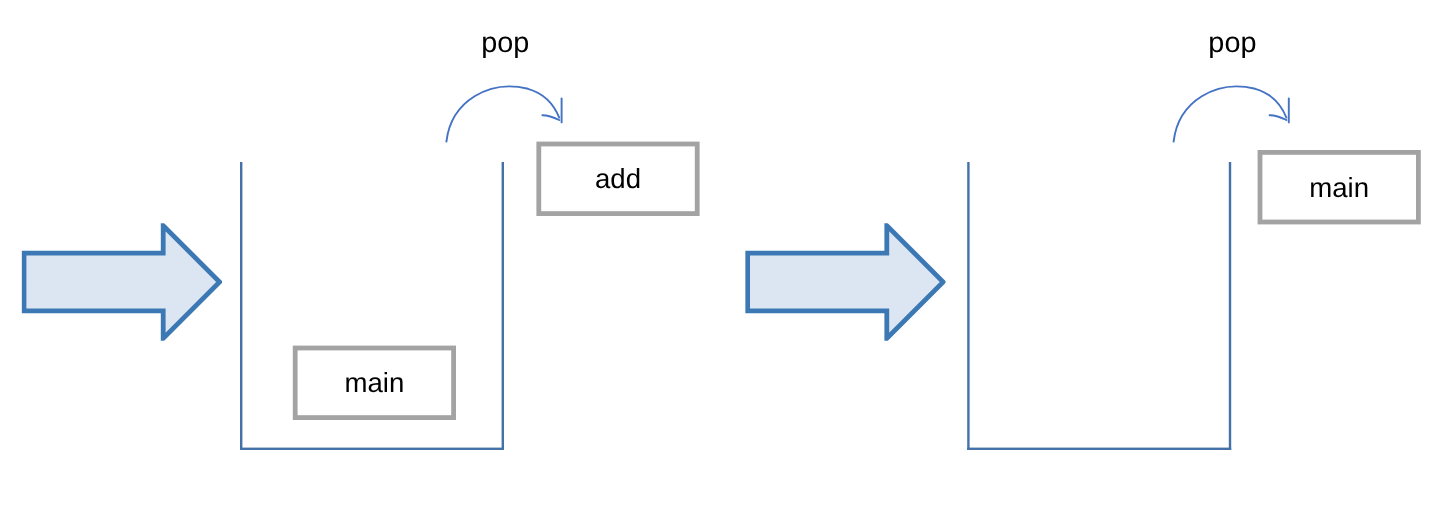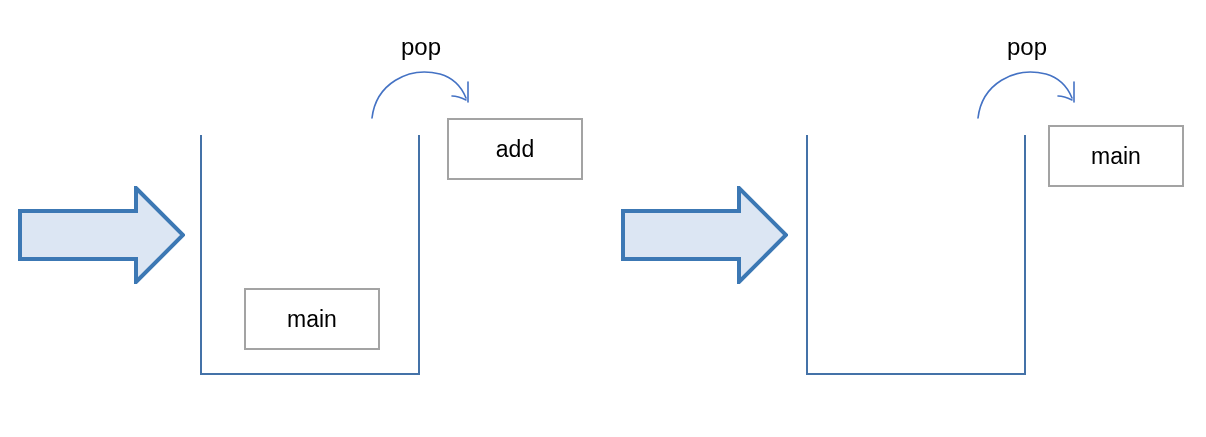--- a/index.html
+++ b/index.html
@@ -48,21 +48,21 @@
     border-bottom: 2px solid #4472a8;
     border-top: none;
     box-sizing: border-box;
     background: transparent;
   }
 
   
   .frame-box {
     position: absolute;
     box-sizing: border-box;
-    border: 2px solid #a3a3a3;
+    border: 4px solid #a3a3a3;
     background: #ffffff;
     display: flex;
     align-items: center;
     justify-content: center;
     font-size: 23px;
     color: #000000;
     line-height: 1;
   }
   .frame-in-stack {
     left: 244px;
@@ -83,21 +83,21 @@
     left: 362px;
     top: 60px;
     width: 125px;
     height: 62px;
   }
   .pop-arc svg { display: block; width: 100%; height: 100%; overflow: visible; }
 
   .pop-label {
     position: absolute;
     left: 386px;
-    top: 33px;
+    top: 22px;
     width: 70px;
     text-align: center;
     font-size: 24px;
     color: #000000;
     line-height: 1.15;
   }
 </style>
 </head>
 <body>
 

